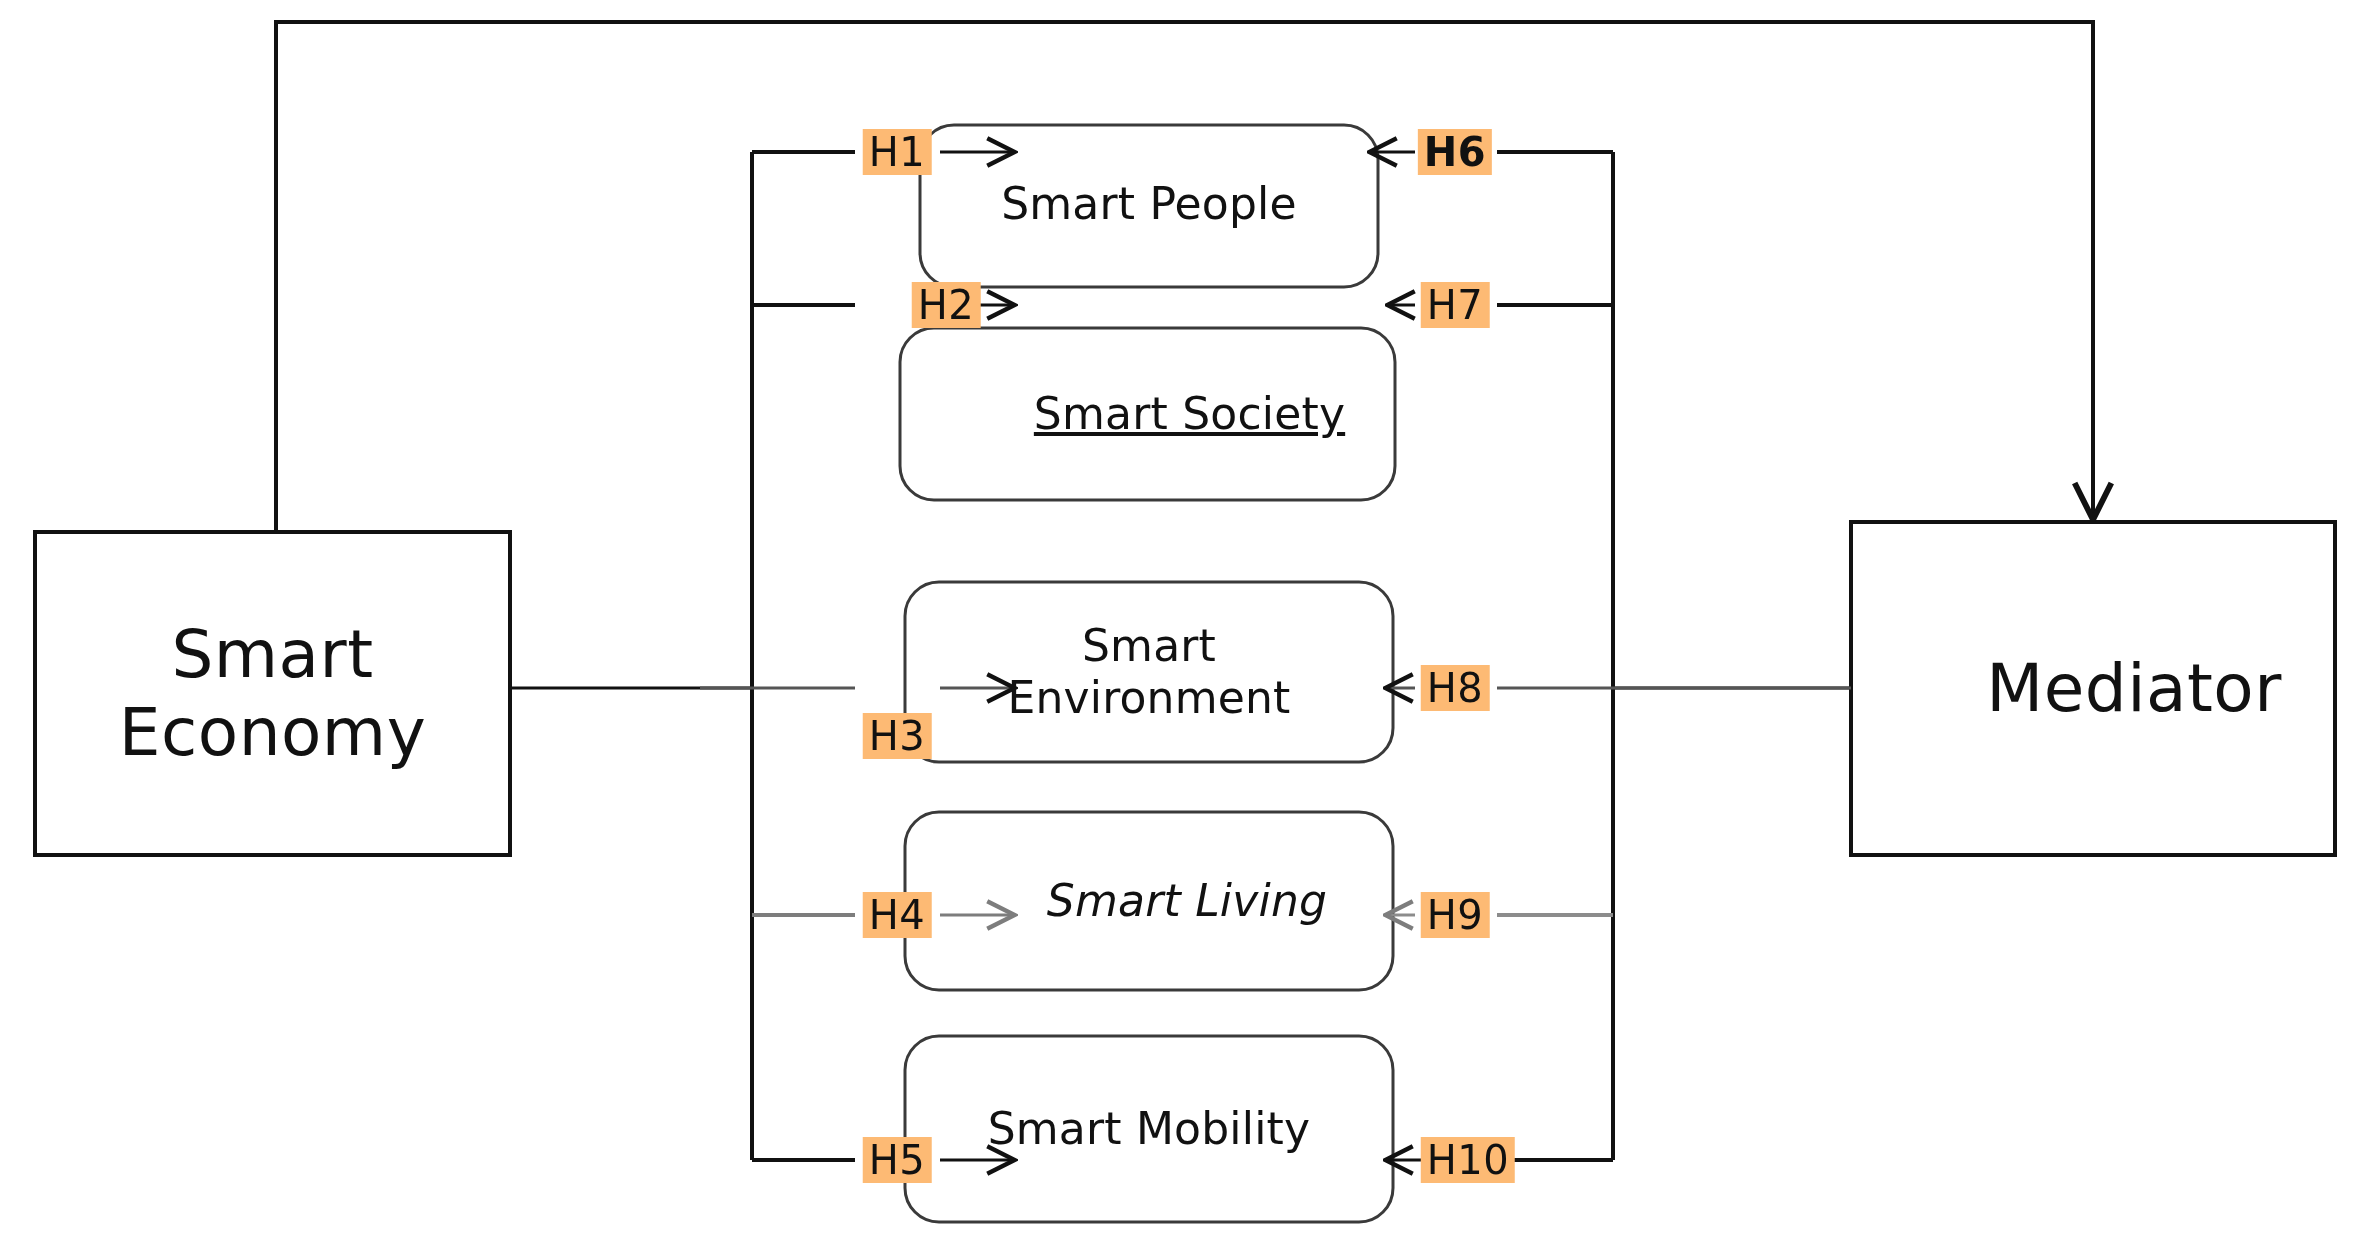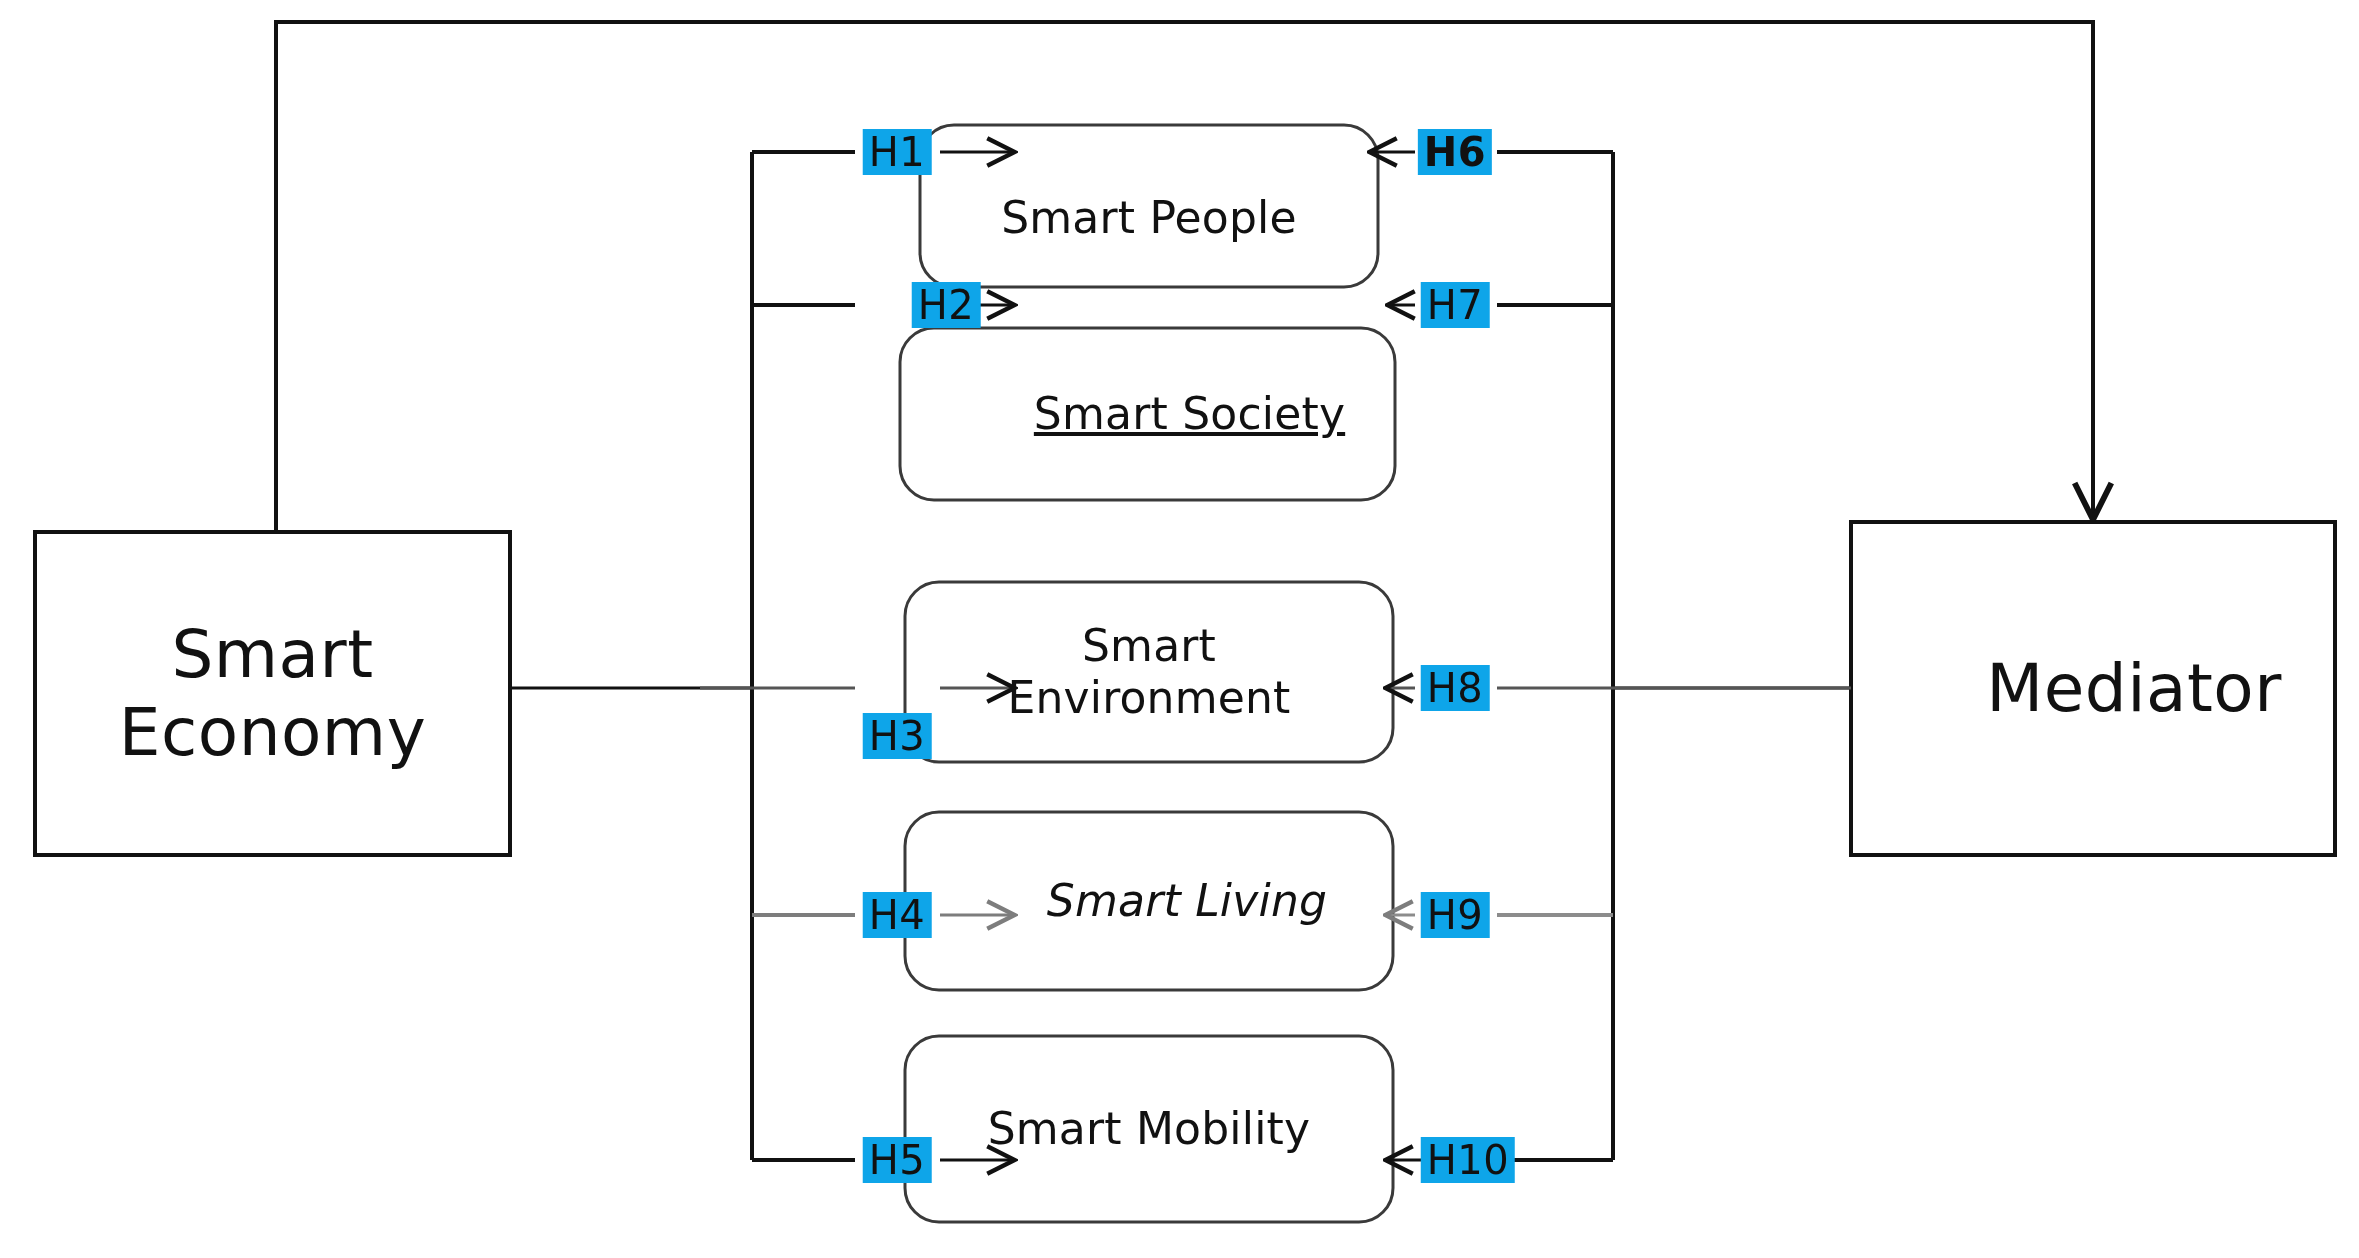--- a/index.html
+++ b/index.html
@@ -41,21 +41,21 @@
   .dimension-label {
     font-size: 44px;
     letter-spacing: 0.2px;
   }
   .hyp-label {
     position: absolute;
     color: #111111;
     font-size: 40px;
     letter-spacing: 0.5px;
     transform: translate(-50%, -50%);
-    background: #0ea5e9;
+    background: #fdba74;
     padding: 0 6px;
     white-space: nowrap;
   }
 </style>
 </head>
 <body>
 
 <div id="canvas">
 
   <svg id="diagram-svg" viewBox="0 0 2359 1258" xmlns="http://www.w3.org/2000/svg">
@@ -119,21 +119,21 @@
 
     <line x1="1613" y1="1160" x2="1510" y2="1160" stroke="#111111" stroke-width="4"></line>
     <line x1="1428" y1="1160" x2="1388" y2="1160" stroke="#111111" stroke-width="3" marker-end="url(#arrow-dark)"></line>
   </svg>
 
   <div class="node-label endpoint-label" style="left:35px; top:532px; width:475px; height:323px;">Smart
 Economy</div>
 
   <div class="node-label endpoint-label" style="left:1892px; top:522px; width:484px; height:333px;">Mediator</div>
 
-  <div class="node-label dimension-label" style="left:920px; top:137px; width:458px; height:162px;">Smart People</div>
+  <div class="node-label dimension-label" style="left:920px; top:123px; width:458px; height:162px;">Smart People</div>
 
   <div class="node-label dimension-label" style="left:900px; top:328px; width:579px; height:172px;text-decoration:underline;">Smart Society</div>
 
   <div class="node-label dimension-label" style="left:905px; top:582px; width:488px; height:180px;">Smart
 Environment</div>
 
   <div class="node-label dimension-label" style="left:943px; top:812px; width:488px; height:178px;font-style:italic;">Smart Living</div>
 
   <div class="node-label dimension-label" style="left:905px; top:1036px; width:488px; height:186px;">Smart Mobility</div>
 

